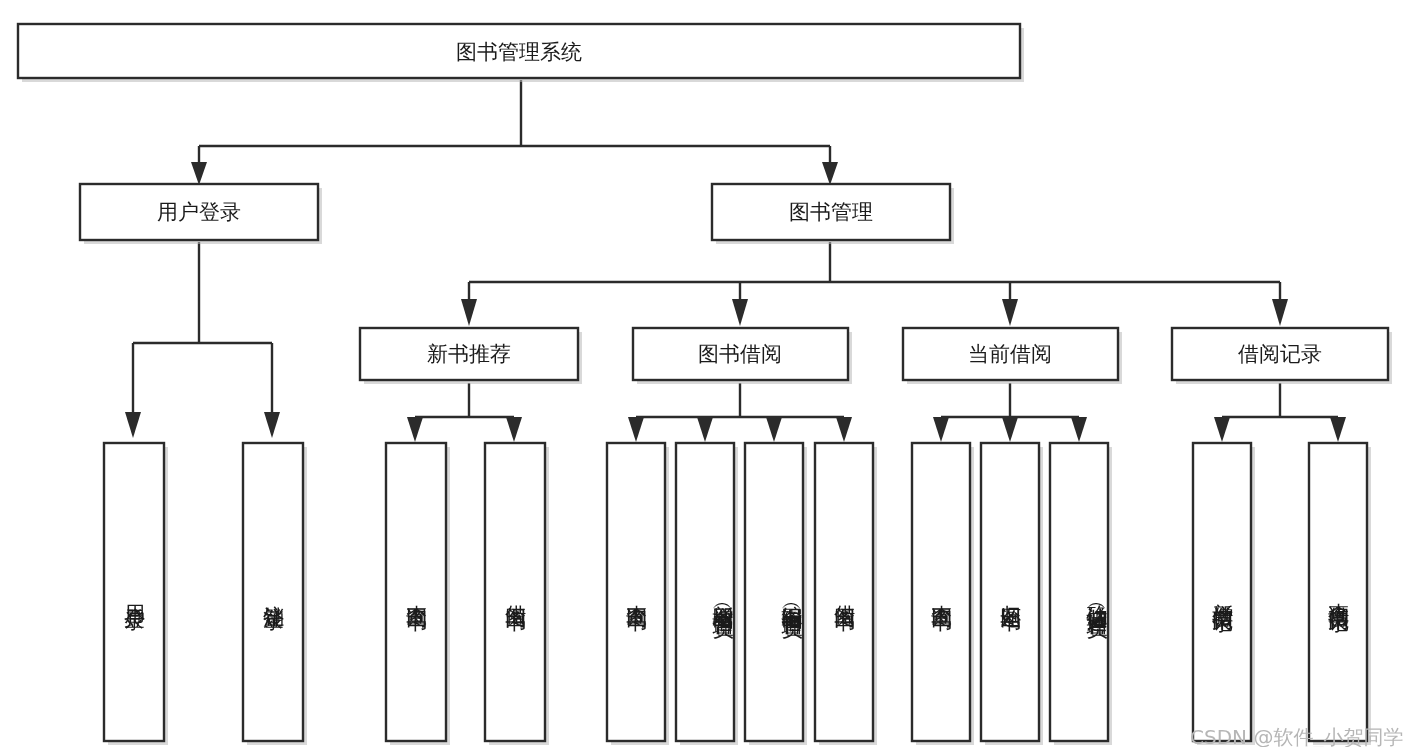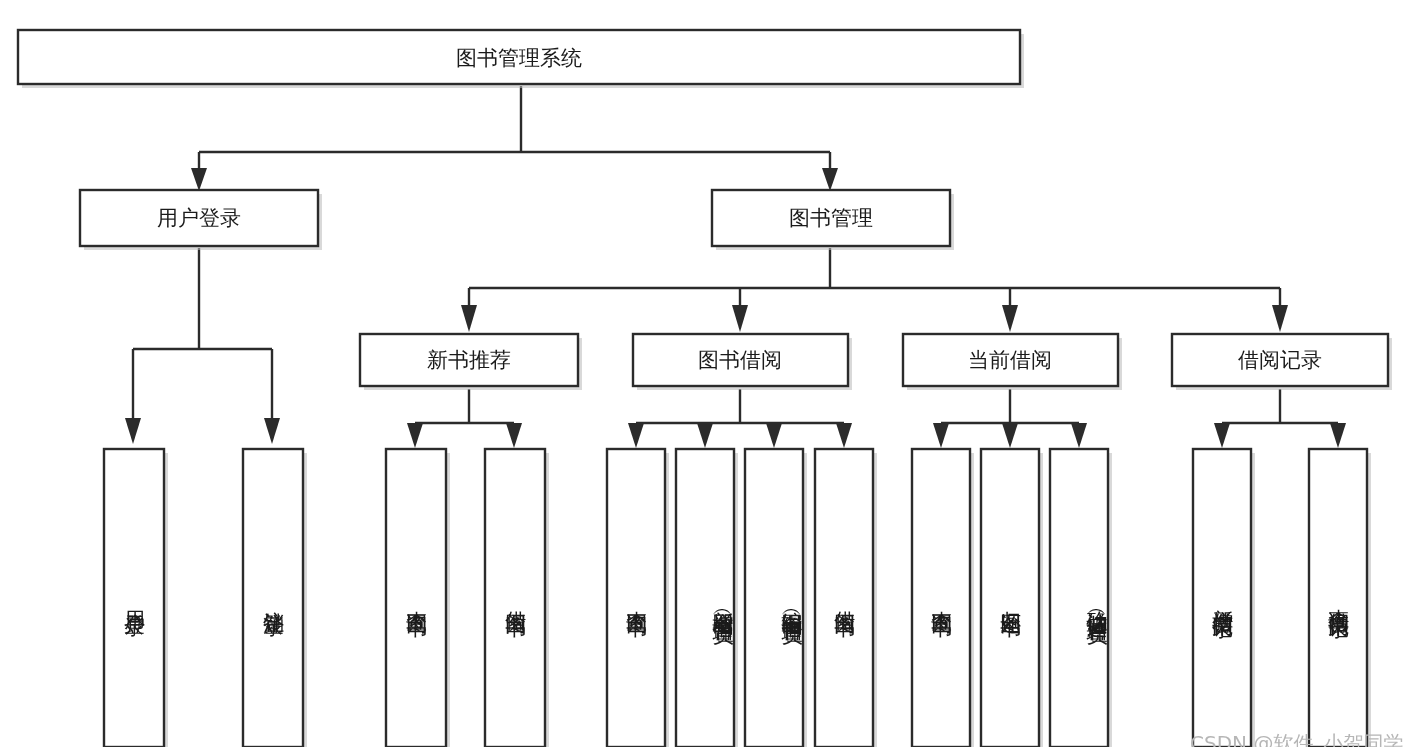--- a/index.html
+++ b/index.html
@@ -9,21 +9,21 @@
   }
   body {
     width: 1405px;
     height: 747px;
     font-family: "DejaVu Sans", "Liberation Sans", sans-serif;
     overflow: hidden;
     position: relative;
   }
   #diagram-root {
     position: absolute;
-    left: 0; top: 16px;
+    left: 0; top: 10px;
     width: 1405px;
     height: 557px;
   }
   svg.diagram {
     display: block;
     width: 1405px;
     height: 747px;
     background: #ffffff;
   }
   .node-box {

